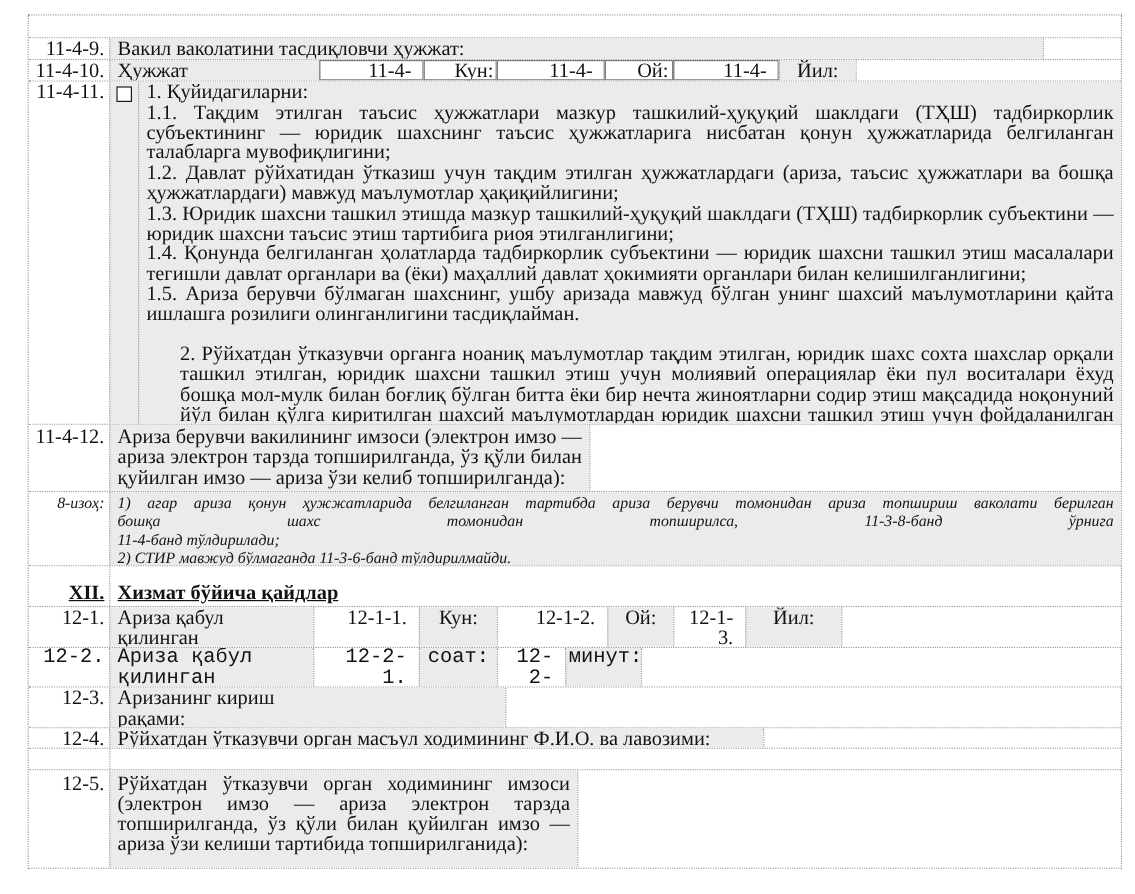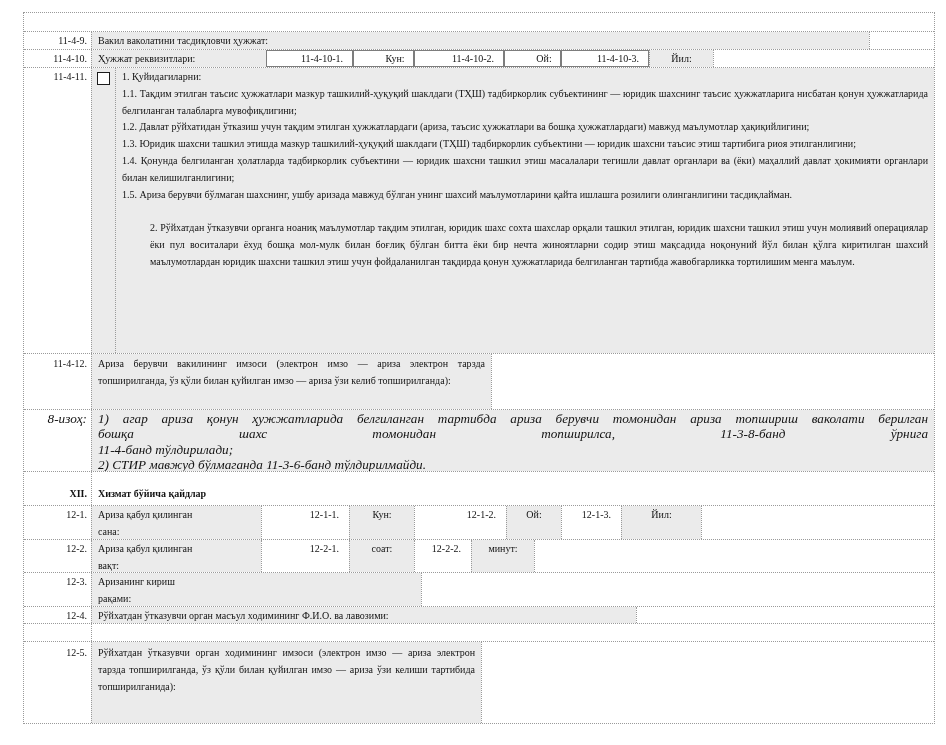--- a/index.html
+++ b/index.html
@@ -4,50 +4,50 @@
 <style>
   html,body{margin:0;padding:0;background:#ffffff;}
   body{width:946px;height:745px;position:relative;overflow:hidden;
        font-family:"Liberation Serif", serif;color:#121212;
        -webkit-font-smoothing:antialiased;}
   .tbl{position:absolute;left:23px;top:12px;width:912px;
        border:1px dotted #9a9a9a;box-sizing:border-box;background:#fff;}
   .row{display:flex;box-sizing:border-box;overflow:hidden;border-top:1px dotted #9a9a9a;}
   .row:first-child{border-top:none;}
   .cell{box-sizing:border-box;border-left:1px dotted #9a9a9a;overflow:hidden;
-        font-size:10px;line-height:16.8px;padding:1px 6px 0 6px;}
+        font-size:17px;line-height:16.8px;padding:1px 6px 0 6px;}
   .cell:first-child{border-left:none;}
   .num{width:67px;flex:none;text-align:right;padding:1px 4px 0 2px;background:#fff;}
   .grey{background:#ebebeb;}
   .white{background:#ffffff;}
   .grow{flex:1 1 auto;}
   .just{text-align:justify;}
   .preline{white-space:pre-line;}
   .center{text-align:center;padding-left:2px;padding-right:2px;}
   .subnum{text-align:right;padding-right:10px;}
   .solidbox{outline:1px solid #7d7d7d;outline-offset:-1px;padding-left:24px;}
   .bold{font-weight:bold;}
   .italic{font-style:italic;}
-  .bottom{display:flex;align-items:flex-end;padding-bottom:2px;}
+  .bottom{display:flex;align-items:flex-end;padding-bottom:2px;text-decoration:underline;}
   
   .h18{height:18px;}
   .r11411{height:286px;}
   .r11411 .body{padding-top:1px;}
   .r11411 .para{ text-align:justify; }
   .para2{margin-top:16.8px;margin-left:28px;}
   .chkcol{width:24px;flex:none;padding:0;}
   .checkbox{width:11px;height:11px;border:1.6px solid #1c1c1c;background:#fff;
             margin:4px auto 0 auto;}
   .r11412{height:56px;}
   .r11412 .cell{padding-top:2px;}
   .note{height:62px;font-style:italic;}
   .note .cell{font-size:13.2px;line-height:15.4px;}
   .noteline-j{text-align:justify;text-align-last:justify;}
   .xiirow{height:34px;}
-  .r121{height:34px;} .r122{height:33px;} .r123{height:34px;}
+  .r121{height:34px;} .r122{height:33px;font-family:Liberation Mono, monospace;} .r123{height:34px;}
   .r124{height:17px;} .blankrow{height:18px;} .r125{height:82px;}
   .r125 .cell{padding-top:3px;}
   .w-label10{width:175px;flex:none;}
   .w-n10{width:87px;flex:none;} .w-kun10{width:61px;flex:none;}
   .w-n10b{width:90px;flex:none;} .w-oy10{width:57px;flex:none;}
   .w-n10c{width:88px;flex:none;} .w-yil10{width:64px;flex:none;}
   .w-label9{width:778px;flex:none;}
   .w-val9{width:67px;flex:none;}
   .w-label12x{width:170px;flex:none;}
   .w-n121{width:88px;flex:none;} .w-kun121{width:65px;flex:none;}

